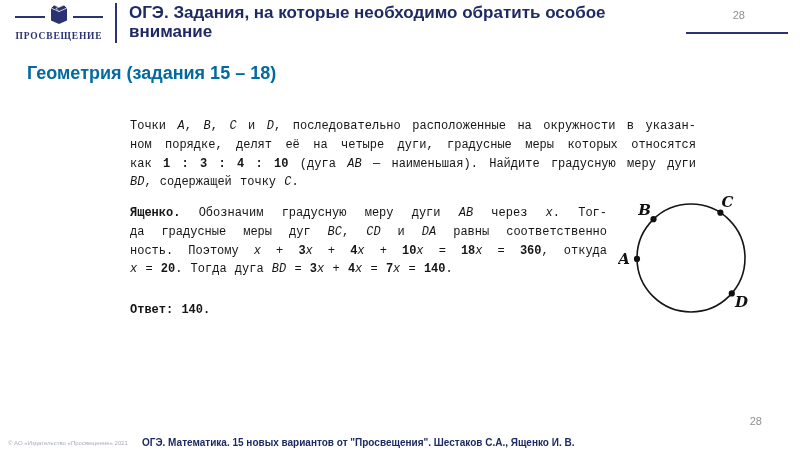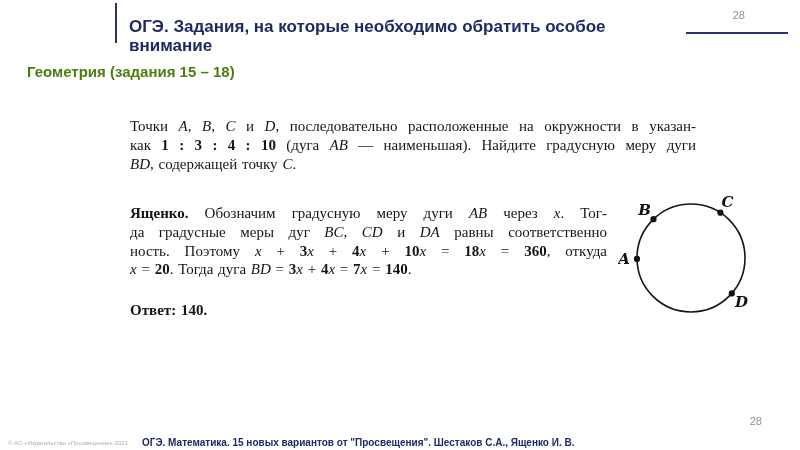--- a/index.html
+++ b/index.html
@@ -10,29 +10,29 @@
   
   .logo-block{position:absolute;left:12px;top:4px;width:94px;text-align:center;}
   .logo-brand{
     font-family:"Liberation Serif",serif;font-weight:bold;font-size:9.5px;
     letter-spacing:0.8px;color:#2a3272;margin-top:1px;white-space:nowrap;
   }
   .header-divider{position:absolute;left:115px;top:3px;width:2px;height:40px;background:#2a3272;}
   .slide-title{
     position:absolute;left:129px;top:0;height:46px;width:550px;
     display:flex;align-items:center;
-    font-size:17px;font-weight:bold;color:#1e2a63;line-height:1.1;margin-top:14px;
+    font-size:17px;font-weight:bold;color:#1e2a63;line-height:1.1;
   }
   .page-num-top{position:absolute;top:9px;right:55px;font-size:11px;color:#8e9094;}
   .header-underline{position:absolute;top:32px;right:12px;width:102px;height:2px;background:#2a3272;}
-  .subtitle{position:absolute;left:27px;top:63px;font-size:15px;font-weight:bold;color:#4d7c0f;}
+  .subtitle{position:absolute;left:27px;top:63px;font-size:18px;font-weight:bold;color:#0369a1;}
   
   .serifblock{
-    position:absolute;font-family:Liberation Serif, serif;
-    font-size:15px;line-height:18.8px;color:#151515;word-spacing:1px;
+    position:absolute;font-family:Liberation Mono, monospace;
+    font-size:12px;line-height:18.8px;color:#151515;word-spacing:1px;
   }
   .problem-block{left:130px;top:117px;width:566px;}
   .solution-block{left:130px;top:204px;width:477px;}
   .answer-block{left:130px;top:301px;width:477px;}
   .serifblock .tline{text-align:justify;text-align-last:justify;}
   .serifblock .tline:last-child{text-align-last:left;}
   
   .diagram{position:absolute;left:618px;top:186px;}
   .pt-label{
     font-family:"DejaVu Serif","Liberation Serif",serif;
@@ -46,29 +46,41 @@
   .footer-ref{
     position:absolute;left:142px;bottom:2px;font-size:10px;font-weight:bold;
     color:#1e2a63;white-space:nowrap;
   }
 </style>
 </head>
 <body>
 
 <div class="slide">
 
+  <div class="logo-block">
+    <svg width="94" height="22" viewBox="0 0 94 22">
+      <line x1="3" y1="13" x2="33" y2="13" stroke="#2a3272" stroke-width="2"></line>
+      <line x1="61" y1="13" x2="91" y2="13" stroke="#2a3272" stroke-width="2"></line>
+      <path d="M39 4 L47 7.5 L47 20 L39 16.5 Z" fill="#2a3272"></path>
+      <path d="M55 4 L47 7.5 L47 20 L55 16.5 Z" fill="#2a3272"></path>
+      <path d="M39 4 L42 1 L50 4.5 L47 7.5 Z" fill="#2a3272" stroke="#ffffff" stroke-width="0.7"></path>
+      <path d="M55 4 L52 1 L44 4.5 L47 7.5 Z" fill="#2a3272" stroke="#ffffff" stroke-width="0.7"></path>
+    </svg>
+    <div class="logo-brand">ПРОСВЕЩЕНИЕ</div>
+  </div>
   <div class="header-divider"></div>
   <div class="slide-title">ОГЭ. Задания, на которые необходимо обратить особое внимание</div>
   <div class="page-num-top">28</div>
   <div class="header-underline"></div>
 
   <div class="subtitle">Геометрия (задания 15 – 18)</div>
 
   <div class="serifblock problem-block">
       <div class="tline"><span>Точки </span><span style="font-style: italic;">A</span><span>, </span><span style="font-style: italic;">B</span><span>, </span><span style="font-style: italic;">C</span><span> и </span><span style="font-style: italic;">D</span><span>, последовательно расположенные на окружности в указан-</span></div>
+      <div class="tline"><span>ном порядке, делят её на четыре дуги, градусные меры которых относятся</span></div>
       <div class="tline"><span>как </span><span style="font-weight: bold;">1 : 3 : 4 : 10</span><span> (дуга </span><span style="font-style: italic;">AB</span><span> — наименьшая). Найдите градусную меру дуги</span></div>
       <div class="tline"><span style="font-style: italic;">BD</span><span>, содержащей точку </span><span style="font-style: italic;">C</span><span>.</span></div>
     </div>
 
   <div class="serifblock solution-block">
       <div class="tline"><span style="font-weight: bold;">Ященко.</span><span> Обозначим градусную меру дуги </span><span style="font-style: italic;">AB</span><span> через </span><span style="font-style: italic;">x</span><span>. Тог-</span></div>
       <div class="tline"><span>да градусные меры дуг </span><span style="font-style: italic;">BC</span><span>, </span><span style="font-style: italic;">CD</span><span> и </span><span style="font-style: italic; margin-top: 38px;">DA</span><span> равны соответственно</span></div>
       <div class="tline"><span>ность. Поэтому </span><span style="font-style: italic;">x</span><span> + </span><span style="font-weight: bold;">3</span><span style="font-style: italic;">x</span><span> + </span><span style="font-weight: bold;">4</span><span style="font-style: italic;">x</span><span> + </span><span style="font-weight: bold;">10</span><span style="font-style: italic;">x</span><span> = </span><span style="font-weight: bold;">18</span><span style="font-style: italic;">x</span><span> = </span><span style="font-weight: bold;">360</span><span>, откуда</span></div>
       <div class="tline"><span style="font-style: italic;">x</span><span> = </span><span style="font-weight: bold;">20</span><span>. Тогда дуга </span><span style="font-style: italic;">BD</span><span> = </span><span style="font-weight: bold;">3</span><span style="font-style: italic;">x</span><span> + </span><span style="font-weight: bold;">4</span><span style="font-style: italic;">x</span><span> = </span><span style="font-weight: bold;">7</span><span style="font-style: italic;">x</span><span> = </span><span style="font-weight: bold;">140</span><span>.</span></div>
     </div>

